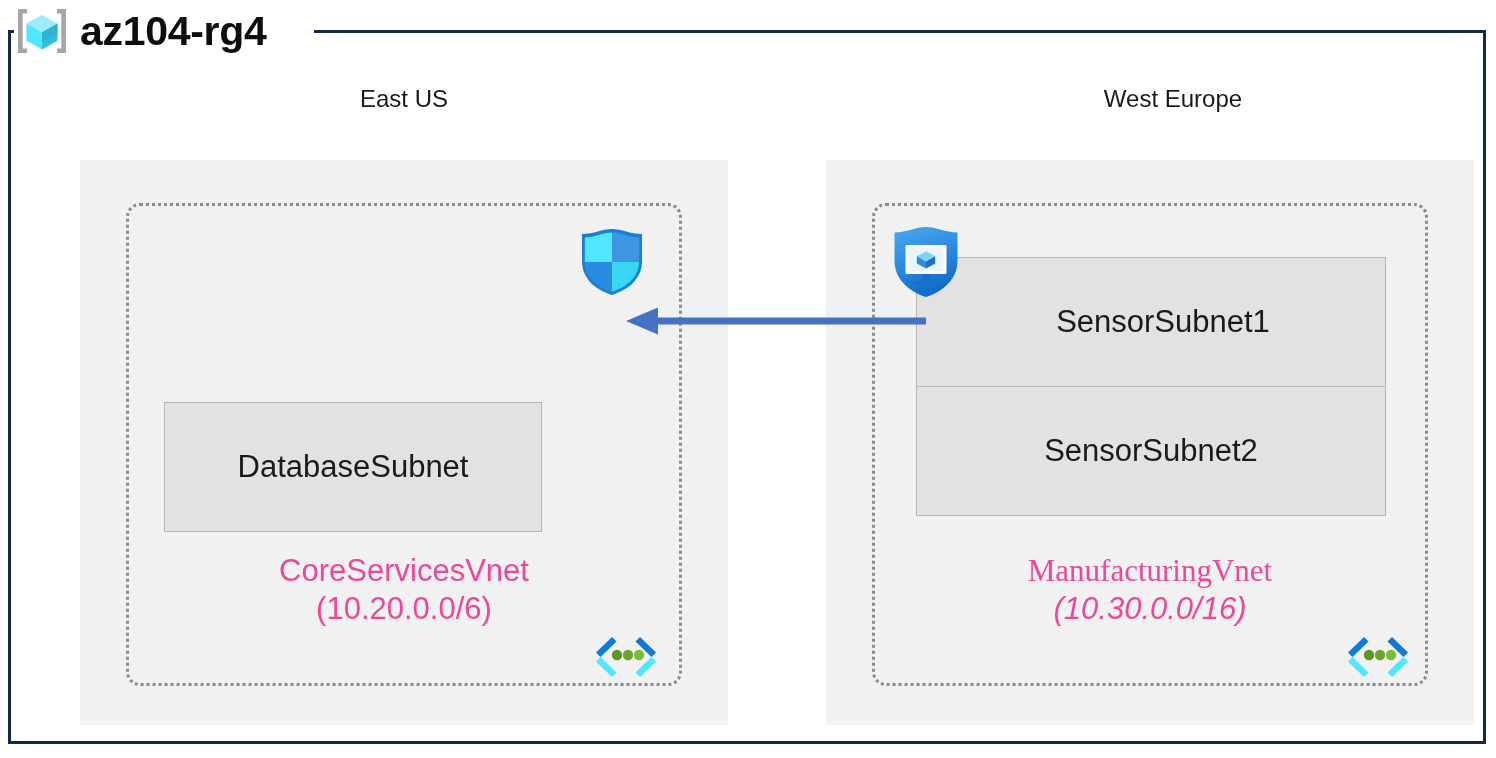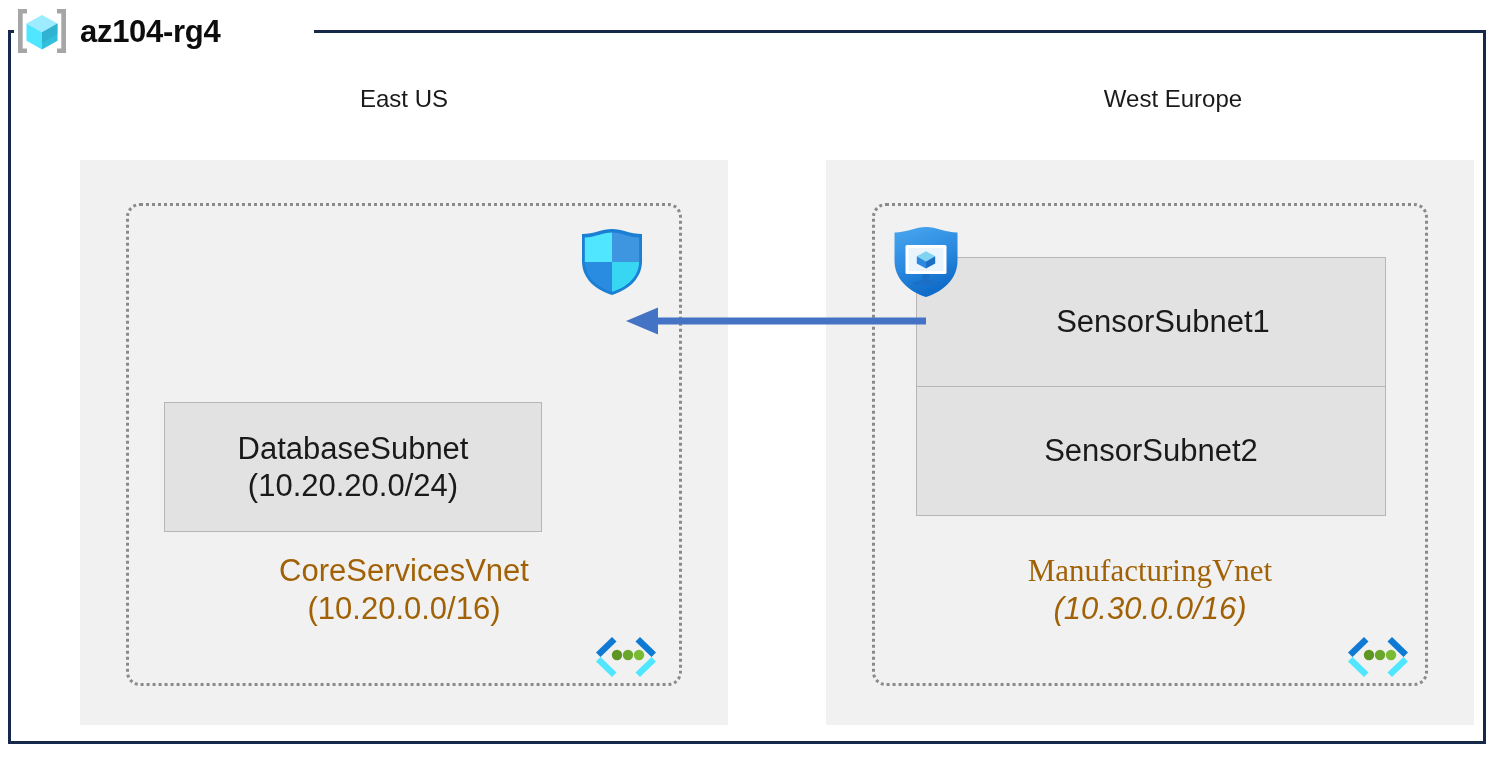--- a/index.html
+++ b/index.html
@@ -52,21 +52,21 @@
     display: flex;
     align-items: center;
     gap: 10px;
   }
   .rg-icon {
     width: 56px;
     height: 50px;
     display: block;
   }
   .rg-title {
-    font-size: 31px;
+    font-size: 41px;
     font-weight: bold;
     color: #0d0d0d;
     letter-spacing: -0.3px;
     white-space: nowrap;
     line-height: 1;
   }
 
   
   .region {
     position: absolute;
@@ -93,21 +93,21 @@
     border-radius: 14px;
     background: transparent;
   }
   .vnet-label {
     position: absolute;
     left: 0;
     width: 100%;
     text-align: center;
     font-size: 31px;
     line-height: 1.22;
-    color: #a16207;
+    color: #ec4899;
     white-space: nowrap;
   }
 
   
   .subnet {
     position: absolute;
     box-sizing: border-box;
     background: #e2e2e2;
     border: 1px solid #b6b6b6;
     display: flex;
@@ -167,27 +167,26 @@
     <div class="rg-title">az104-rg4</div>
   </div>
 
   <div class="region" style="left:80px; top:85px; width:648px; height:640px;">
     <div class="region-label" style="top:0px;">East US</div>
 
     <div class="region-box" style="left:0px; top:75px; width:648px; height:565px;"></div>
 
     <div class="vnet" style="left:46px; top:118px; width:556px; height:483px;">
       <div class="vnet-label" style="top:346px;">CoreServicesVnet</div>
-      <div class="vnet-label" style="top:384px;">(10.20.0.0/16)</div>
+      <div class="vnet-label" style="top:384px;">(10.20.0.0/6)</div>
     </div>
 
 
     <div class="subnet" style="left:84px; top:317px; width:378px; height:130px;">
       <div class="subnet-name">DatabaseSubnet</div>
-      <div class="subnet-cidr">(10.20.20.0/24)</div>
     </div>
 
     <svg class="float-icon" style="left:498px; top:140px;" width="68" height="74" viewBox="0 0 68 74">
       <path d="M34 4 C44 4 52 9 64 9 L64 36 C64 54 50 65 34 70 C18 65 4 54 4 36 L4 9 C16 9 24 4 34 4 Z" fill="#1b7fd4"></path>
       <clipPath id="nsgClipL">
         <path d="M34 7.5 C43.4 7.5 50.8 12.4 61.2 12.4 L61.2 36 C61.2 52.3 48.6 62.3 34 66.8
                  C19.4 62.3 6.8 52.3 6.8 36 L6.8 12.4 C17.2 12.4 24.6 7.5 34 7.5 Z"></path>
       </clipPath>
       <g clip-path="url(#nsgClipL)">
         <rect x="0" y="0" width="34" height="37" fill="#50e6ff"></rect>

